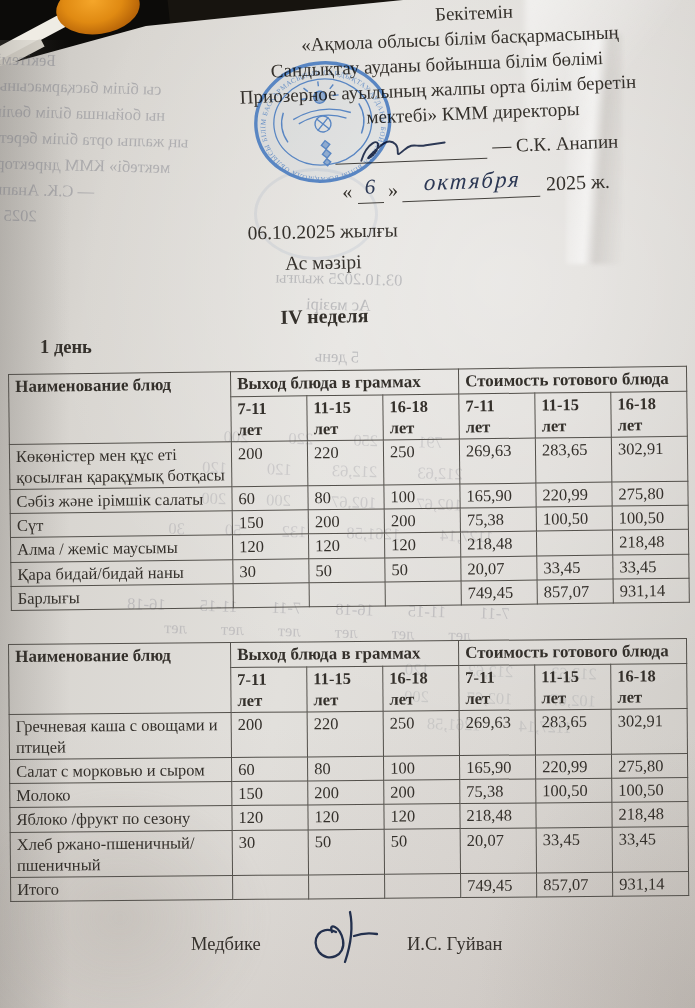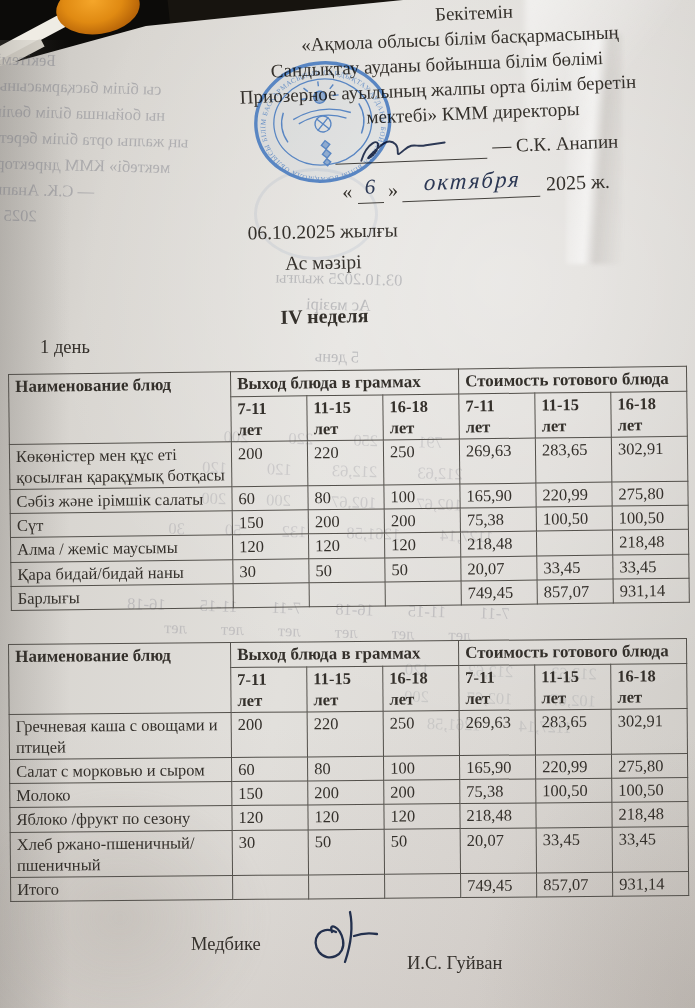--- a/index.html
+++ b/index.html
@@ -67,39 +67,39 @@
   .date-row{display:flex;justify-content:center;align-items:flex-end;gap:5px;
             transform:translateX(40px);height:34px;margin-top:6px;font-size:20px;}
   .hand{font-style:italic;color:#2c3854;font-size:21px;}
   .blank-day{display:inline-block;width:26px;border-bottom:1.6px solid #43403c;text-align:center;height:28px;}
   .blank-month{display:inline-block;width:138px;border-bottom:1.6px solid #43403c;text-align:center;height:30px;
                font-size:23px;letter-spacing:2px;transform:skewX(-6deg);}
   .titles{position:absolute;top:221px;left:0;width:100%;text-align:center;font-size:19.5px;
           transform:translateX(-24px) rotate(-1.2deg);}
   .titles .t-menu{margin-top:9px;}
   .titles .t-week{margin-top:31px;font-weight:bold;font-size:20px;}
-  .day-label{position:absolute;left:40px;top:337px;font-weight:normal;font-size:18.5px;}
+  .day-label{position:absolute;left:40px;top:337px;font-weight:bold;font-size:18.5px;}
   
   .twrap{position:absolute;left:8px;width:679px;transform-origin:left top;}
   .twrap1{top:374px;transform:rotate(-0.7deg);}
   .twrap2{top:644px;transform:rotate(-0.5deg);}
   table.menu{border-collapse:collapse;width:679px;font-size:16.5px;line-height:1.28;
              color:#34302b;}
   table.menu th, table.menu td{border:1.6px solid #53504b;padding:1px 6px;vertical-align:top;
              text-align:left;font-weight:normal;}
   table.menu thead th{font-weight:bold;}
   th.name-h{text-align:center;vertical-align:middle;font-size:17px;}
   th.group-h{text-align:center;font-size:17px;}
   col.c-name{width:222px;}
   col.c-num{width:76px;}
   td:first-child{padding-right:4px;}
   
   .footer{position:absolute;left:0;top:920px;width:100%;height:70px;font-size:18.5px;}
   .f-role{position:absolute;left:191px;top:14px;font-family:Liberation Serif, serif;}
-  .f-name{position:absolute;left:407px;top:14px;margin-top:19px;}
+  .f-name{position:absolute;left:407px;top:14px;}
   .f-sig{position:absolute;left:302px;top:-14px;}
 </style>
 </head>
 <body>
 
 <div class="scene">
 
   <div class="bg-strip"></div>
   <div class="bg-stripe-w1"></div>
   <div class="bg-stripe-w2"></div>

